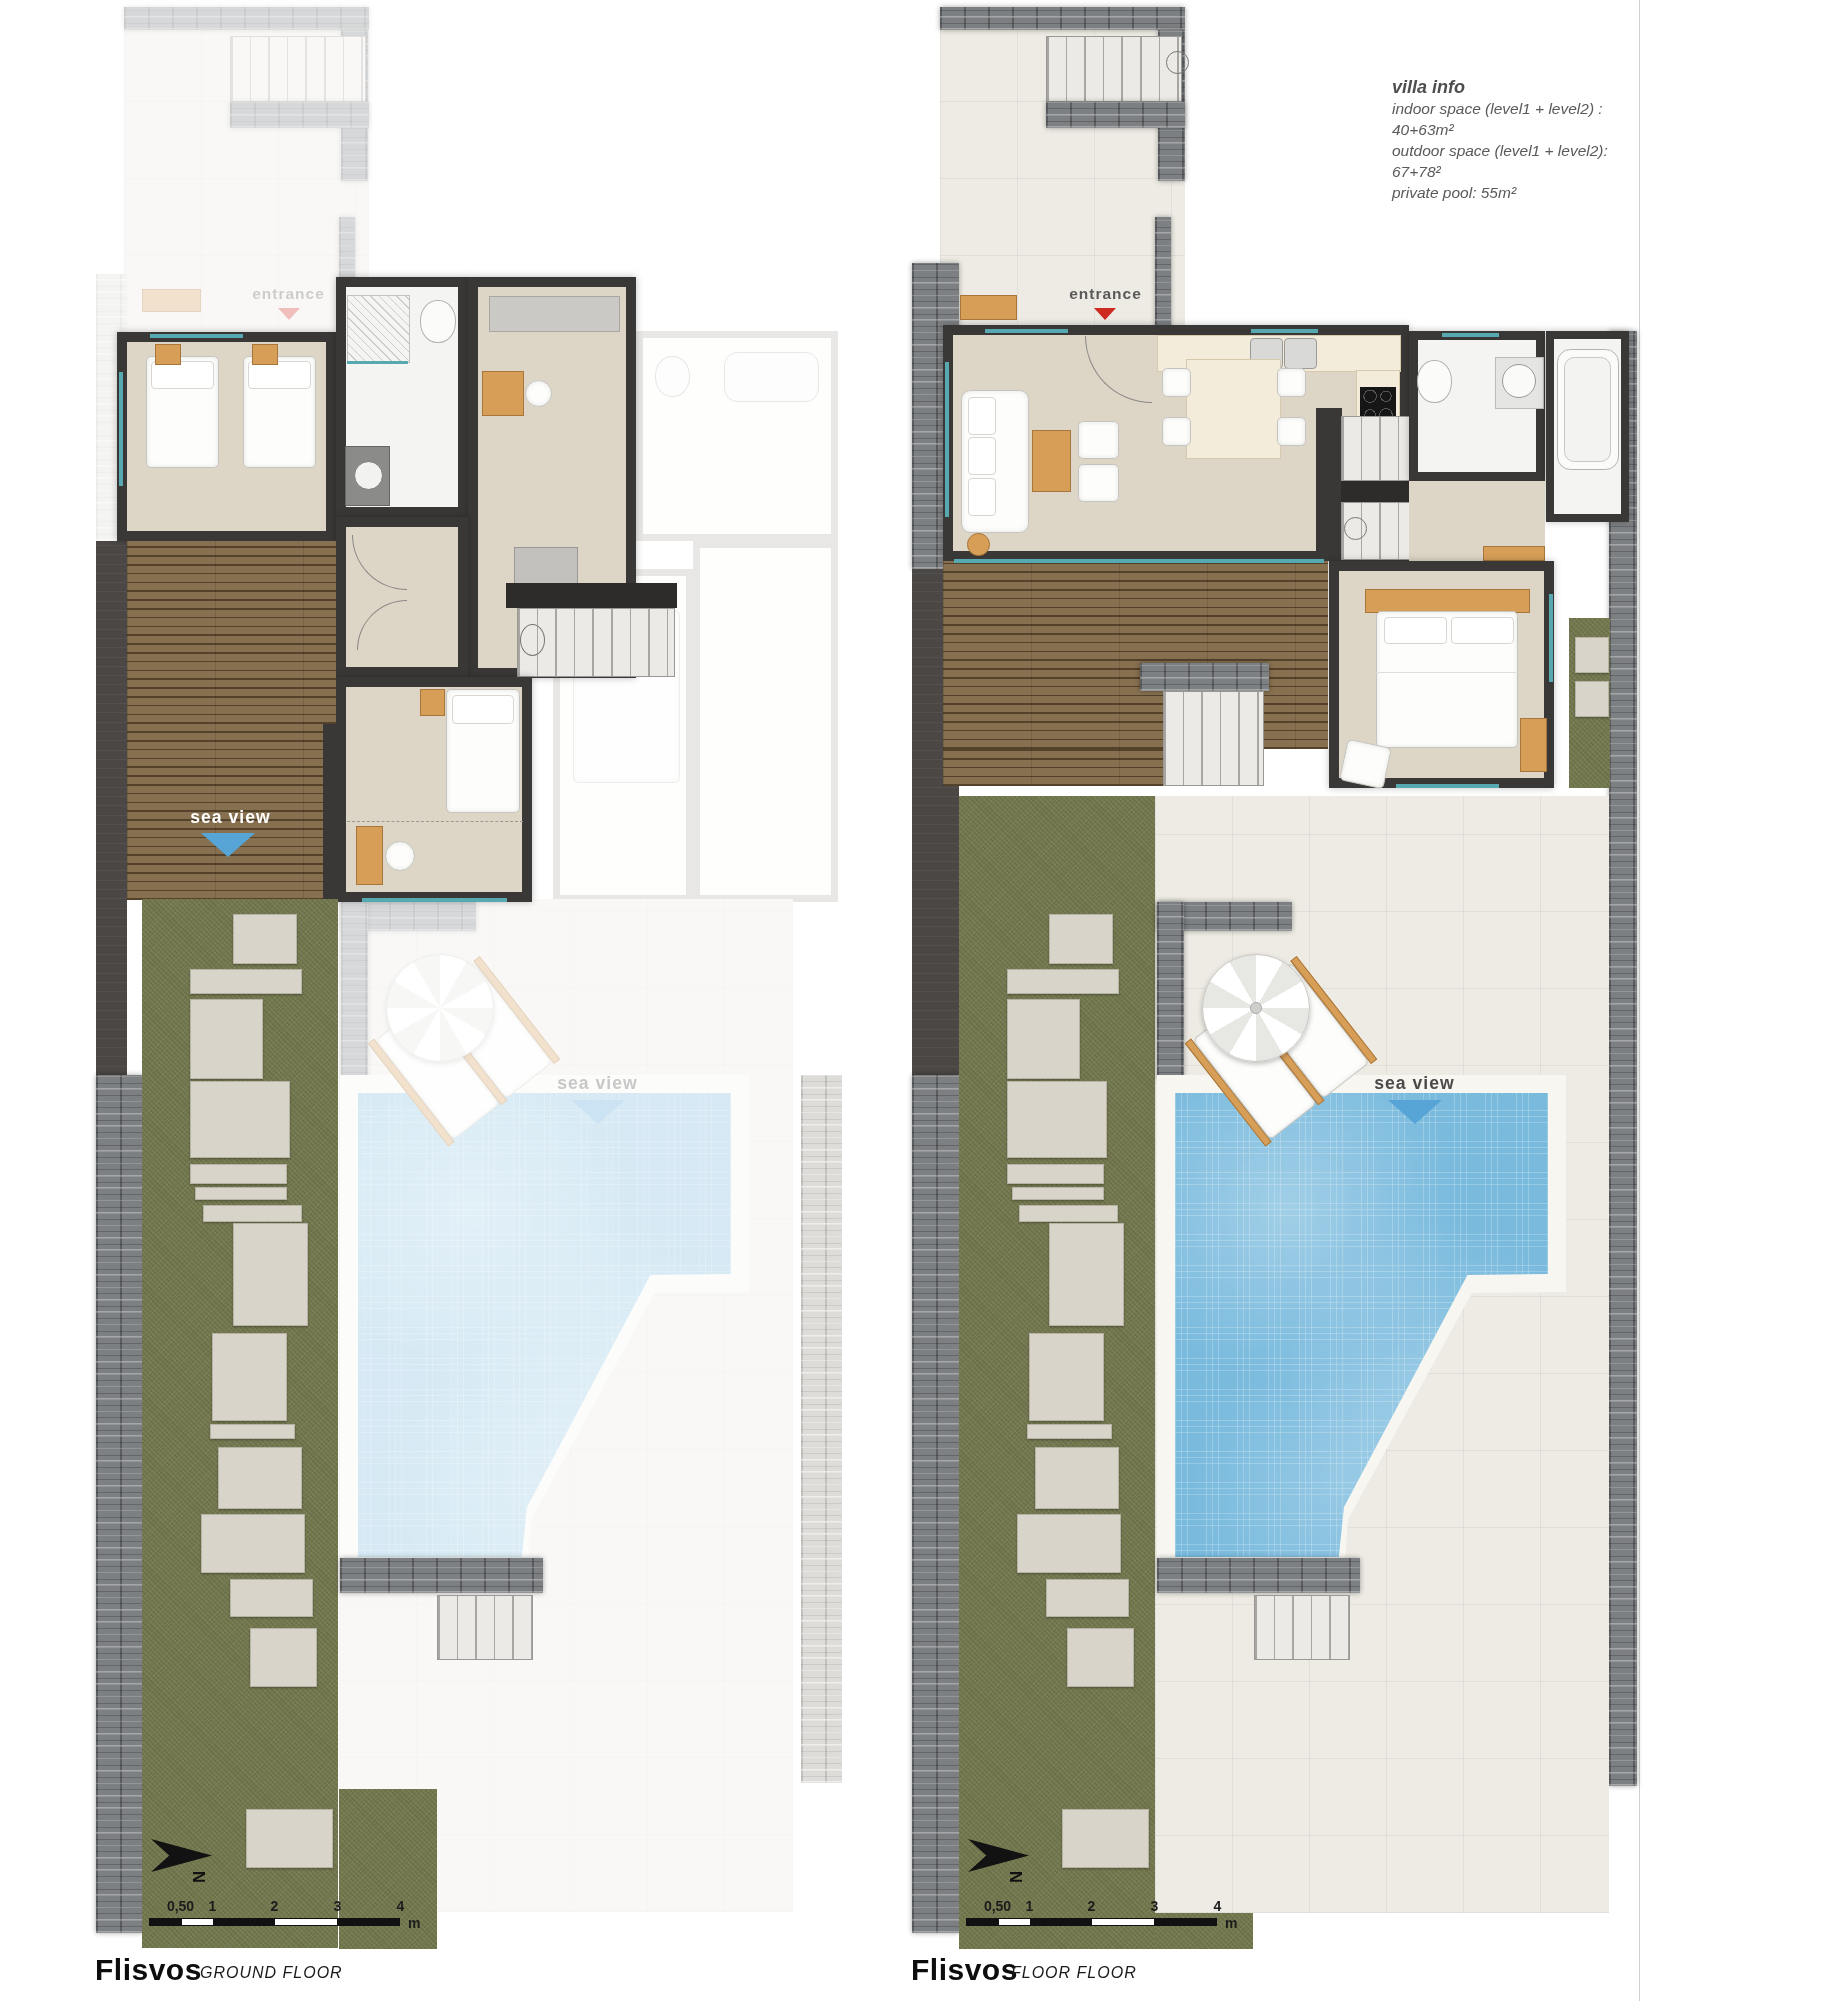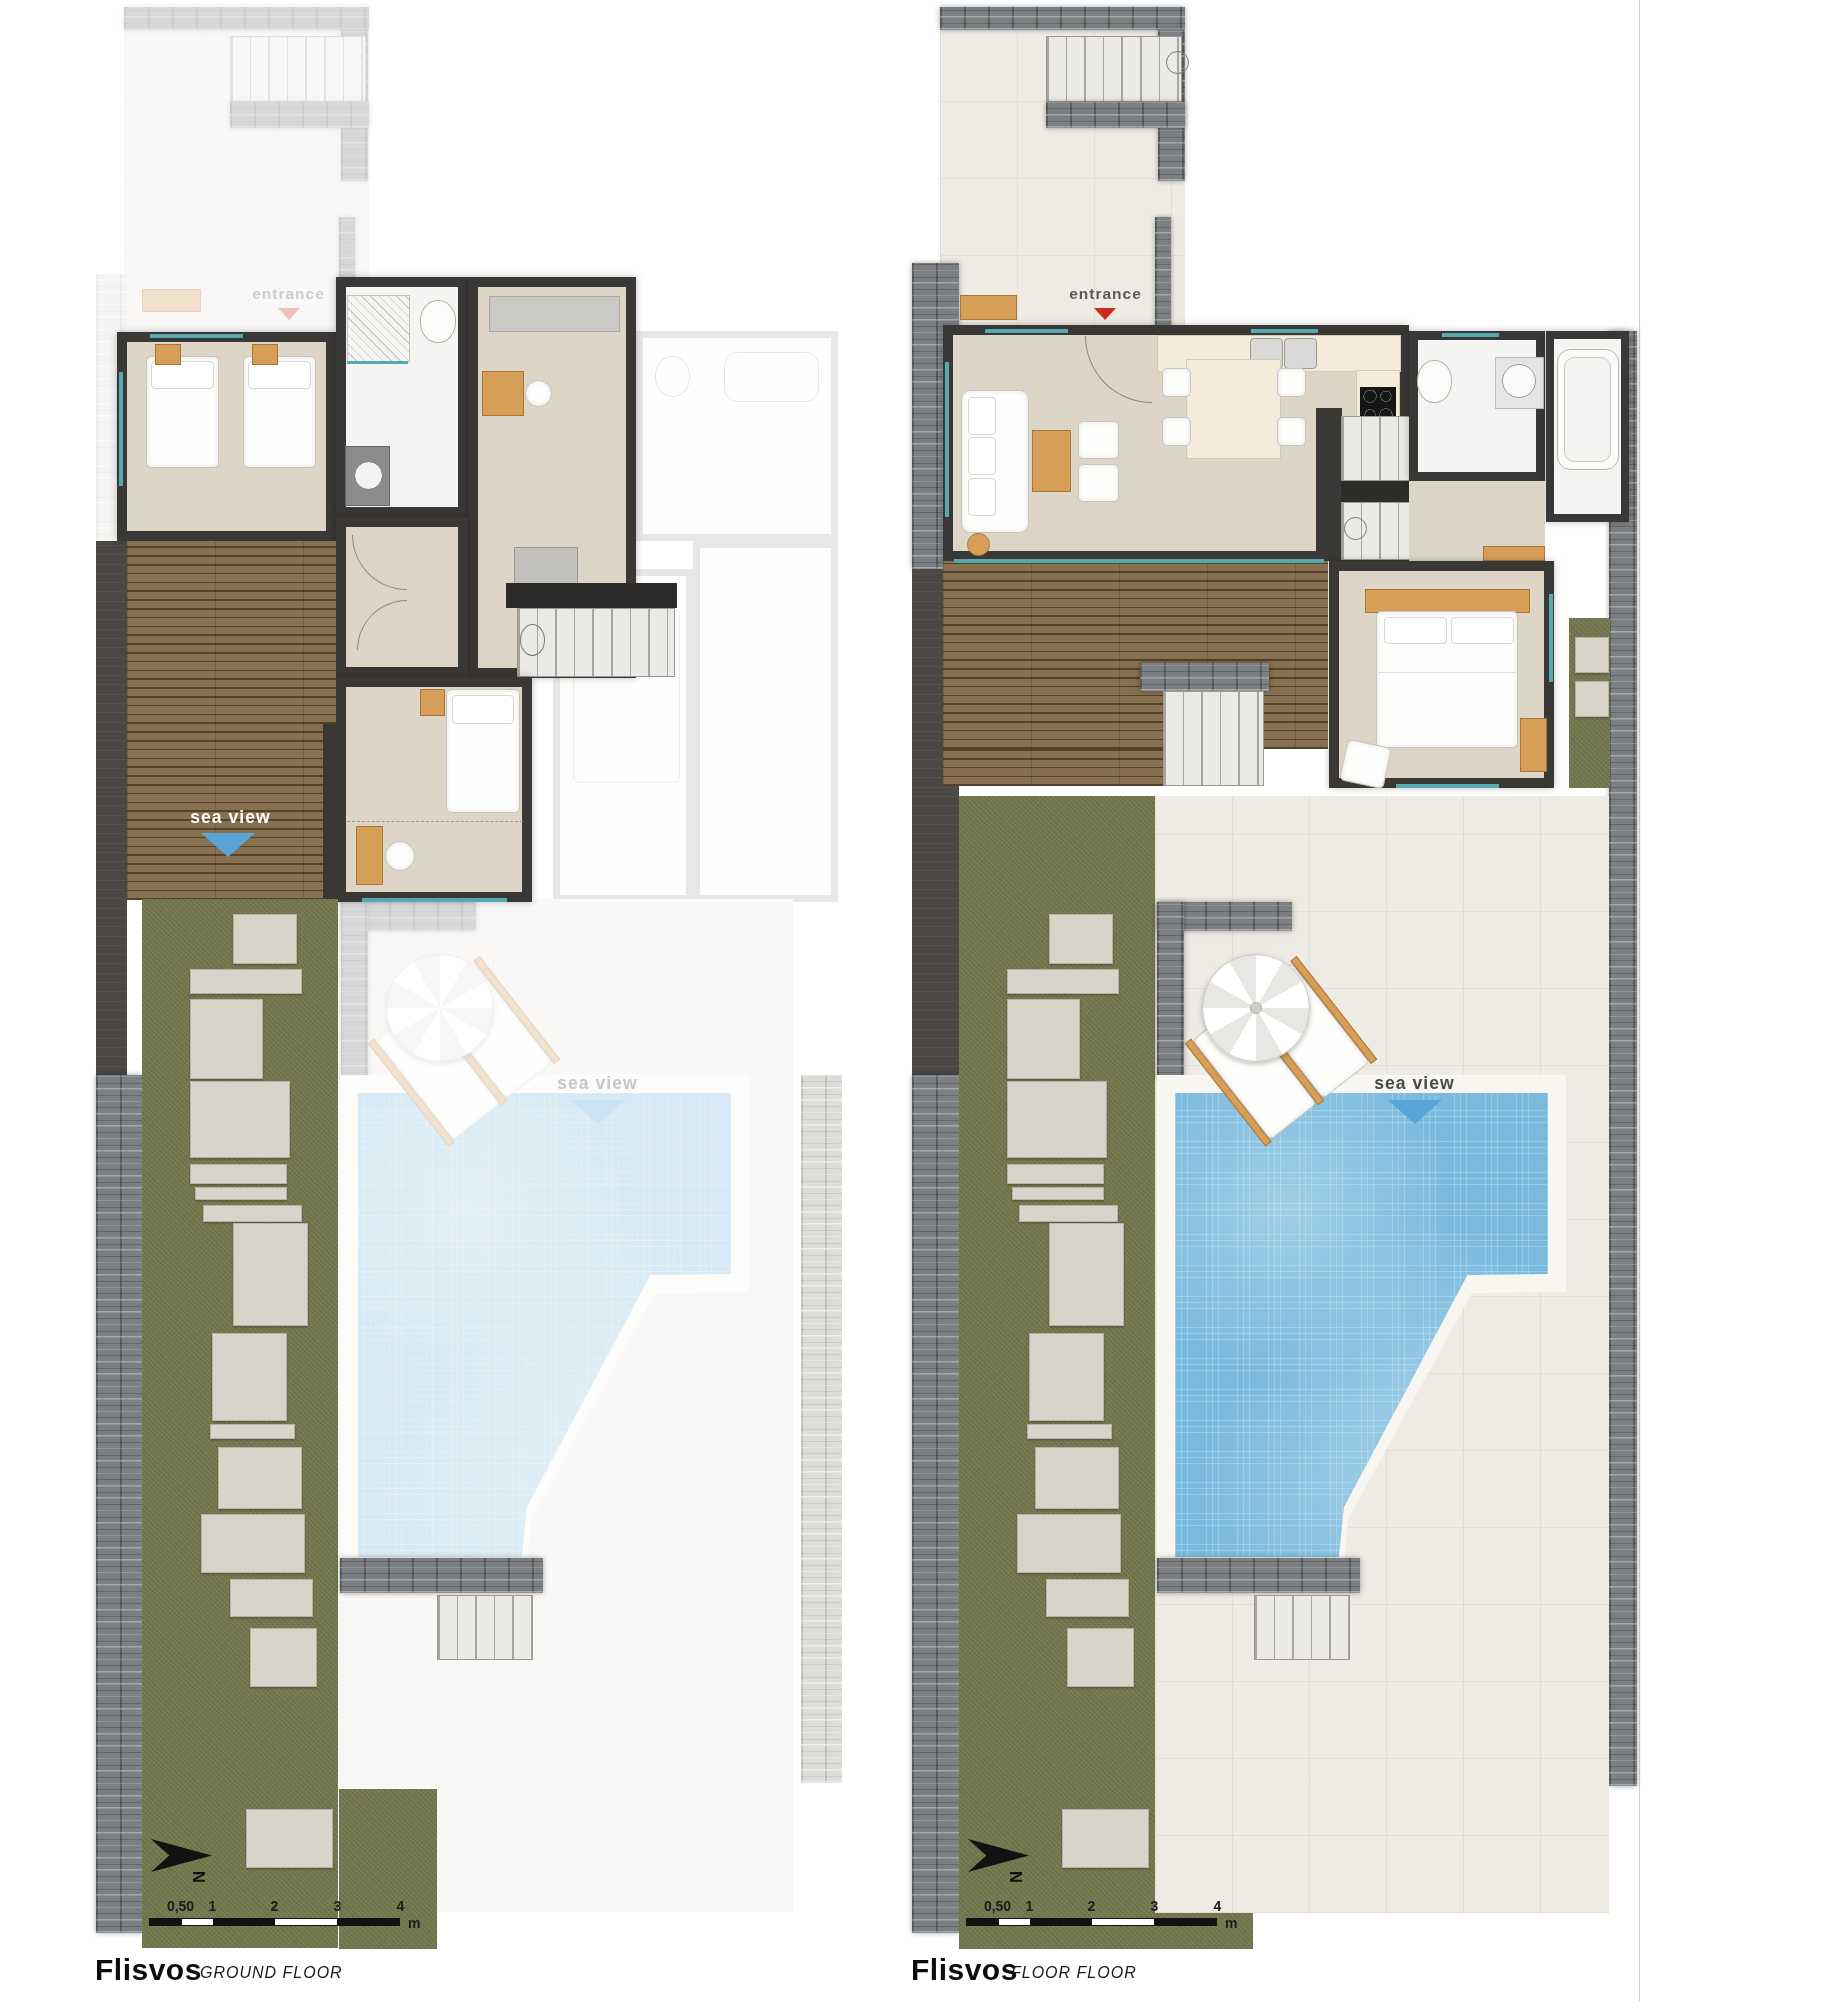--- a/index.html
+++ b/index.html
@@ -317,14 +317,20 @@
       <div class="sb" style="width:63px;"></div>
         <div class="sw" style="width:63px;"></div>
       <div class="sb" style="width:63px;"></div>
     </div>
     <div class="a slbl" style="left:1221px;top:1915px;width:20.7px;">m</div>
 
     <div class="a ttl" style="left:911px;top:1953px;">Flisvos</div>
     <div class="a sub" style="left:1011px;top:1964px;">FLOOR FLOOR</div>
   </div>
 
+  <div class="a" style="left:1392px;top:77px;width:243px;">
+    <div class="vit">villa info</div>
+    <div class="vil">indoor space (level1 + level2) : 40+63m²</div>
+    <div class="vil">outdoor space (level1 + level2): 67+78²</div>
+    <div class="vil">private pool: 55m²</div>
+  </div>
 </div>
 
 
 </body></html>

